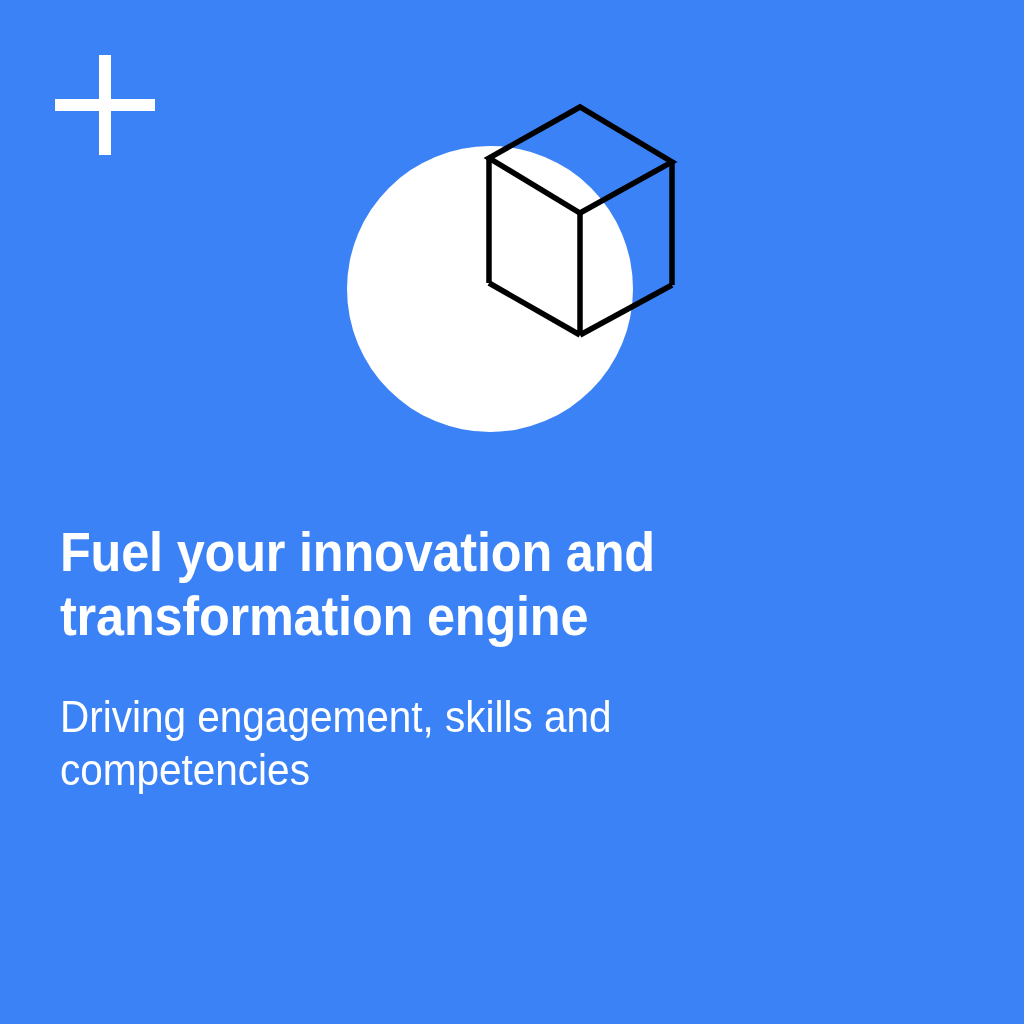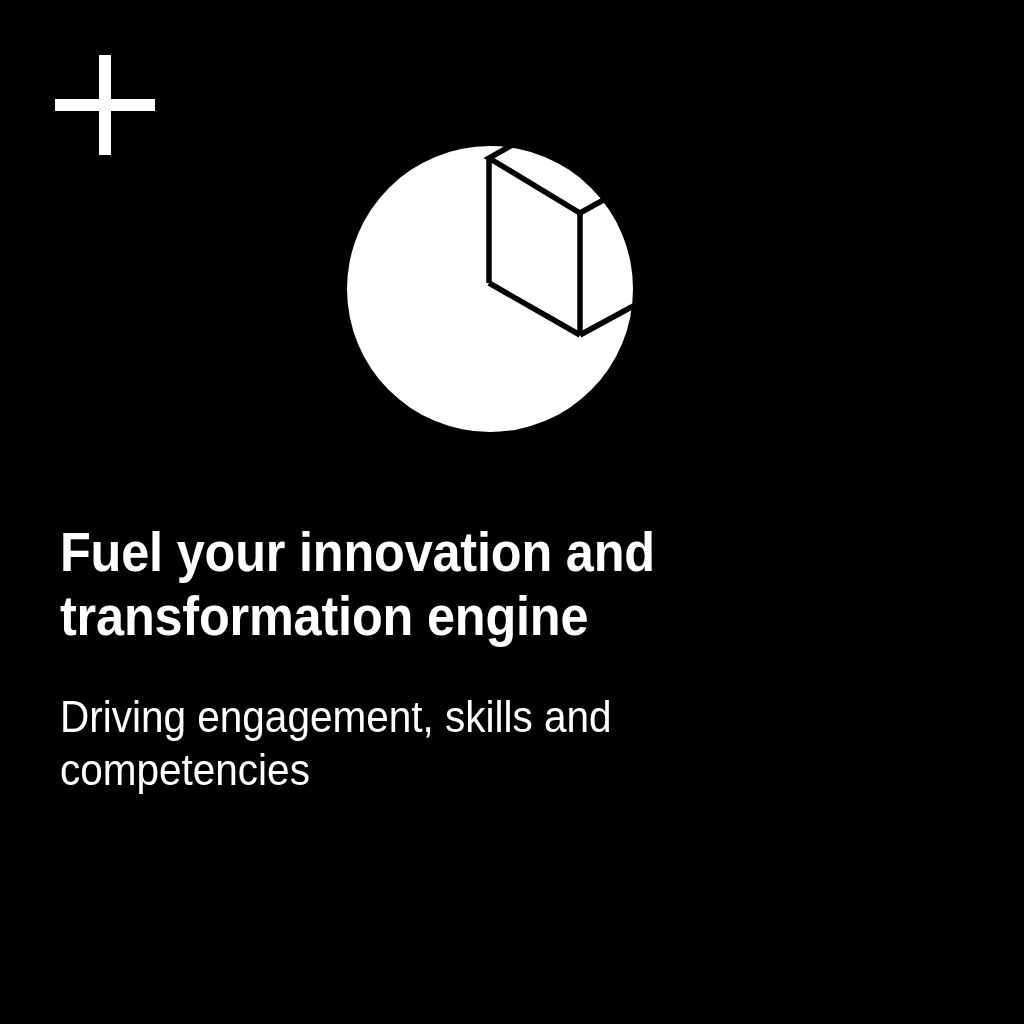--- a/index.html
+++ b/index.html
@@ -66,21 +66,21 @@
     letter-spacing: 0px;
     font-stretch: condensed;
     transform: scaleX(0.90);
     transform-origin: left top;
     white-space: pre-line;
   }
 </style>
 </head>
 <body>
 
-<div id="card" style="background: #000000;">
+<div id="card" style="background: #3b82f6;">
 
   <svg id="plus-icon" viewBox="0 0 100 100" xmlns="http://www.w3.org/2000/svg">
     <rect x="44" y="0" width="12" height="100" fill="#FFFFFF"></rect>
     <rect x="0" y="44" width="100" height="12" fill="#FFFFFF"></rect>
   </svg>
 
   <svg id="hero-illustration" viewBox="0 0 370 360" xmlns="http://www.w3.org/2000/svg">
 
     <circle cx="160" cy="199" r="143" fill="#FFFFFF"></circle>
 

